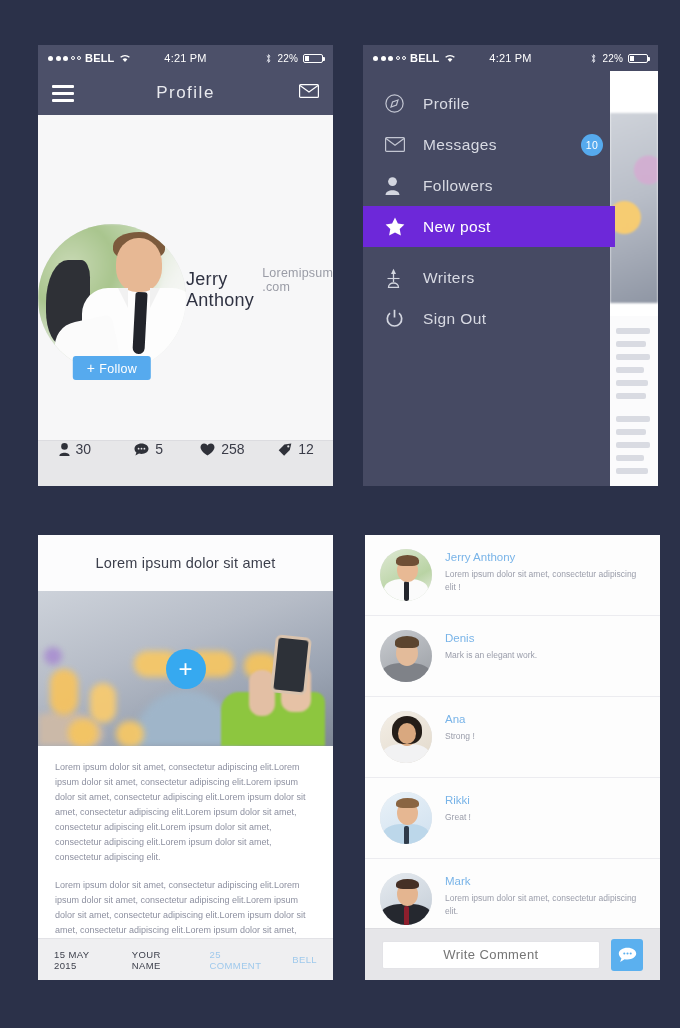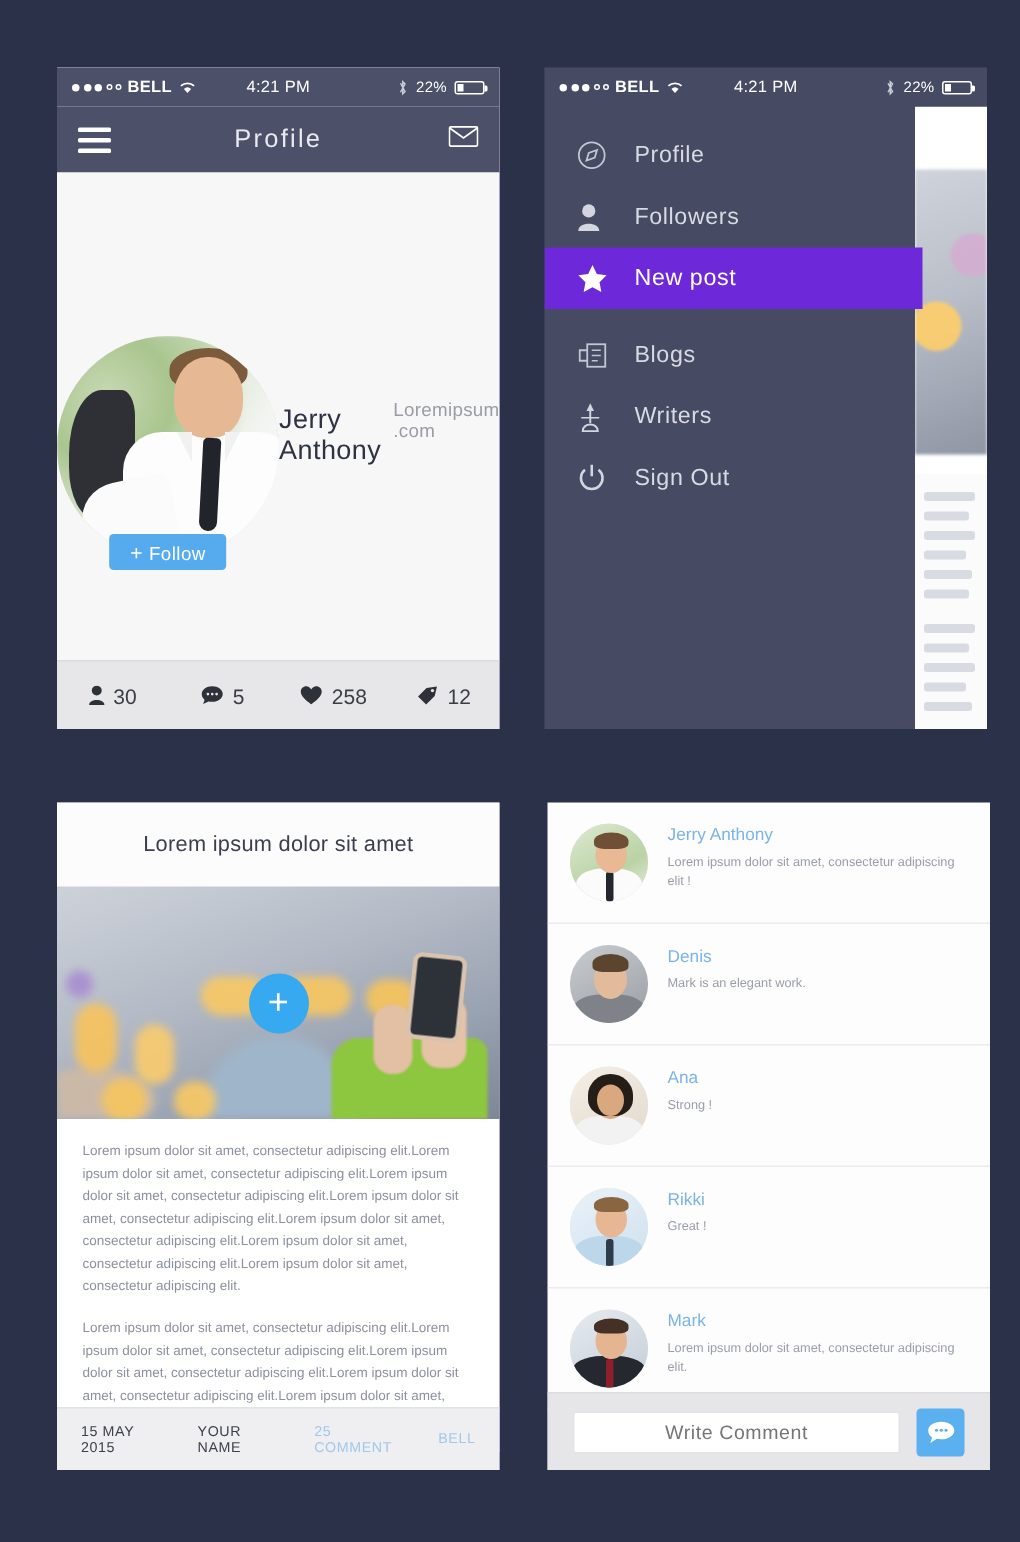--- a/index.html
+++ b/index.html
@@ -113,21 +113,21 @@
     font-size: 12.5px; padding: 4px 14px; border-radius: 3px;
     cursor: pointer; white-space: nowrap; letter-spacing: .3px;
   }
   .follow-btn .plus { font-size: 14px; margin-right: 4px; }
   .profile-name {
     margin-top: 24px; font-size: 18px; color: #2f3242; letter-spacing: .3px;
   }
   .profile-url { margin-top: 4px; font-size: 12.5px; color: #9a9ca6; letter-spacing: .2px; }
 
   .stats-bar {
-    height: 46px; background: #e7e7e9; display: flex; align-items: center;
+    height: 46px; background: #e7e7e9; display: flex; align-items: flex-start;
     border-top: 1px solid #dcdce0;
   }
   .stat { flex: 1; display: flex; align-items: center; justify-content: center; gap: 6px; }
   .stat .val { font-size: 14px; color: #3a3c48; }
   .stat svg { fill: #2f3139; }
 
   
   #phone-menu { left: 363px; top: 45px; width: 295px; height: 441px; background: #464a63; }
   .menu-wrap { position: relative; height: 415px; background: #464a63; overflow: hidden; }
   .menu-list { position: relative; z-index: 3; padding-top: 12px; width: 252px; }
@@ -419,20 +419,30 @@
         <div class="menu-item">
           <span class="mi-icon">
             <svg width="19" height="19" viewBox="0 0 19 19">
               <circle cx="9.5" cy="9.5" r="8.6" fill="none" stroke="#c3c6d2" stroke-width="1.2"></circle>
               <path d="M13 6 L7.5 8 L6 13 L11.5 11 Z" fill="none" stroke="#c3c6d2" stroke-width="1.2"></path>
             </svg>
           </span>
           <span>Profile</span>
         </div>
 
+        <div class="menu-item">
+          <span class="mi-icon">
+            <svg width="20" height="15" viewBox="0 0 20 15">
+              <rect x="0.6" y="0.6" width="18.8" height="13.8" rx="1" fill="none" stroke="#c3c6d2" stroke-width="1.2"></rect>
+              <path d="M1 1.4 L10 8.2 L19 1.4" fill="none" stroke="#c3c6d2" stroke-width="1.2"></path>
+            </svg>
+          </span>
+          <span>Messages</span>
+          <span class="badge">10</span>
+        </div>
 
         <div class="menu-item">
           <span class="mi-icon">
             <svg width="15" height="18" viewBox="0 0 15 18" fill="#d3d6e0">
               <circle cx="7.5" cy="4.6" r="4.4"></circle>
                 <path d="M0.5 18 C0.5 11.6 14.5 11.6 14.5 18 Z"></path>
             </svg>
           </span>
           <span>Followers</span>
         </div>
@@ -441,30 +451,20 @@
           <span class="mi-icon">
             <svg width="20" height="19" viewBox="0 0 20 19" fill="#fff">
               <path d="M10 0.6 L12.9 6.6 L19.4 7.5 L14.7 12.1 L15.9 18.6 L10 15.5 L4.1 18.6 L5.3 12.1 L0.6 7.5 L7.1 6.6 Z"></path>
             </svg>
           </span>
           <span>New post</span>
         </div>
 
         <div class="menu-gap"></div>
 
-        <div class="menu-item">
-          <span class="mi-icon">
-            <svg width="20" height="18" viewBox="0 0 20 18">
-              <rect x="6.5" y="1.5" width="12" height="15" fill="none" stroke="#c3c6d2" stroke-width="1.2"></rect>
-              <path d="M6.5 5.5 L1.5 5.5 L1.5 12.5 L6.5 12.5" fill="none" stroke="#c3c6d2" stroke-width="1.2"></path>
-              <path d="M9.5 5.5 L15.5 5.5 M9.5 9 L15.5 9 M9.5 12.5 L13.5 12.5" stroke="#c3c6d2" stroke-width="1.1"></path>
-            </svg>
-          </span>
-          <span>Blogs</span>
-        </div>
 
         <div class="menu-item">
           <span class="mi-icon">
             <svg width="17" height="20" viewBox="0 0 17 20" fill="#d3d6e0">
               <path d="M8.5 0.8 L11 6 L6 6 Z"></path>
               <path d="M8.5 6 L8.5 14" stroke="#d3d6e0" stroke-width="1.3"></path>
               <path d="M3.5 19.4 C3.5 13.5 13.5 13.5 13.5 19.4 Z" fill="none" stroke="#d3d6e0" stroke-width="1.3"></path>
               <path d="M2.5 10.5 L14.5 10.5" stroke="#d3d6e0" stroke-width="1.1"></path>
             </svg>
           </span>

